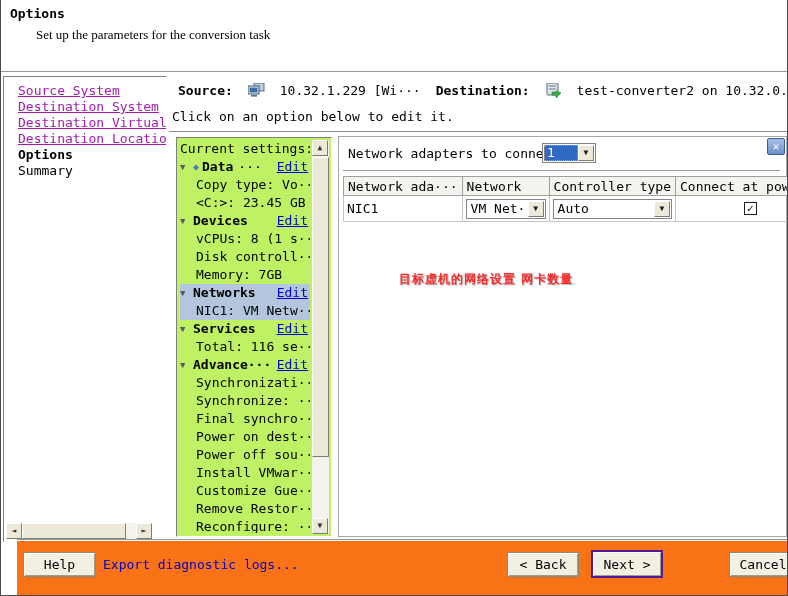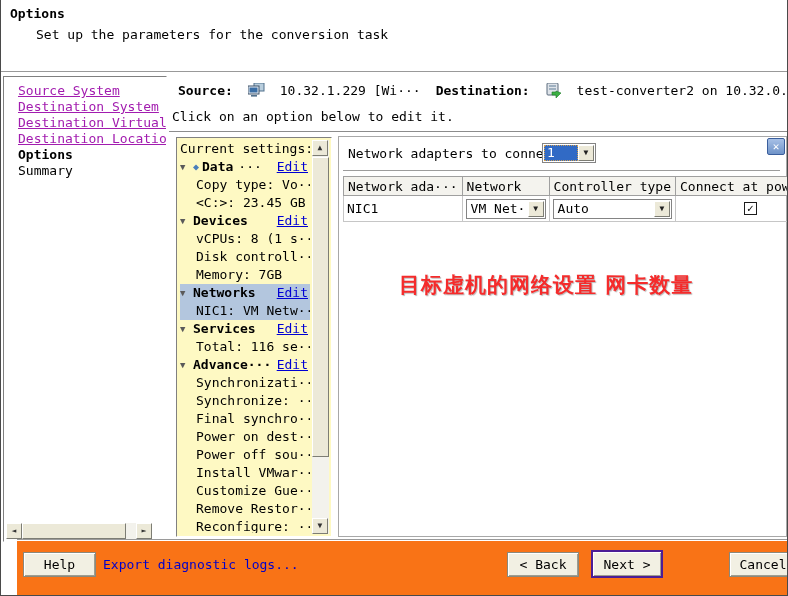--- a/index.html
+++ b/index.html
@@ -6,21 +6,21 @@
   html,body { background:#cfcfcf; }
   #app {
     position: relative; width: 788px; height: 596px;
     background: #fff; color: #000;
     font: 13px "DejaVu Sans Mono", monospace;
     border: 1px solid #4a4a4a; border-top: none;
     overflow: hidden;
   }
   
   .hdr-title { position:absolute; left:9px; top:6px; font-weight:bold; }
-  .hdr-sub   { position:absolute; left:35px; top:27px; }
+  .hdr-sub   { position:absolute; left:35px; top:27px;font-family:Liberation Serif, serif; }
   .hrule { position:absolute; left:0; top:71px; width:788px; height:2px;
            border-top:1px solid #999; border-bottom:1px solid #fff; }
   
   .sidebar { position:absolute; left:2px; top:76px; width:164px; height:466px;
              background:#fff; border:1px solid; border-color:#808080 #fff #fff #808080;
              padding:6px 0 0 14px; overflow:hidden; }
   .step { display:block; height:16px; line-height:16px; white-space:nowrap; overflow:hidden; }
   .step.link { color:#a21caf; text-decoration:underline; cursor:pointer; }
   .step.current { font-weight:bold; }
   .hscroll { position:absolute; left:2px; bottom:2px; width:146px; height:16px; background:#f3f2ec; }
@@ -32,21 +32,21 @@
   
   .infobar { position:absolute; left:177px; top:81px; right:2px; height:18px;
              display:flex; align-items:center; gap:15px; white-space:nowrap; overflow:hidden; }
   .b { font-weight:bold; }
   .icon16 { width:17px; height:15px; flex:0 0 auto; }
   .hint { position:absolute; left:171px; top:109px; }
   .sep2 { position:absolute; left:168px; top:131px; width:620px; height:2px;
           border-top:1px solid #8c8c8c; border-bottom:1px solid #fff; }
   
   .settings { position:absolute; left:175px; top:137px; width:156px; height:400px;
-              background:#fef9c3; border:1px solid; border-color:#808080 #fff #fff #808080; }
+              background:#bef264; border:1px solid; border-color:#808080 #fff #fff #808080; }
   .tree { position:absolute; left:3px; top:2px; right:21px; bottom:3px; overflow:hidden; }
   .trow { height:18px; line-height:18px; white-space:nowrap; overflow:hidden; }
   .trow.group { display:flex; align-items:center; }
   .trow.item { padding-left:16px; }
   .trow.sel { background:#b3c6de; }
   .tri { width:13px; color:#5a5a5a; font-size:9px; flex:0 0 auto; cursor:pointer; }
   .dia { color:#4a7ebb; font-size:10px; margin-right:3px; flex:0 0 auto; }
   .glabel { font-weight:bold; }
   .trail { margin-left:5px; }
   .edit { color:#0000d4; margin-left:auto; margin-right:2px; cursor:pointer;text-decoration:underline; }
@@ -70,21 +70,21 @@
           border-top:1px solid #9c9c9c; border-bottom:1px solid #fff; }
   .nettable { position:absolute; left:4px; top:39px; right:6px; border-collapse:collapse; }
   .nettable th { background:#f4f3ee; border:1px solid #9f9f9f; font-weight:normal;
                  text-align:left; padding:0 4px; height:19px; white-space:nowrap; overflow:hidden; }
   .nettable td { border:1px solid #c6c6c6; border-top:none; padding:2px 3px; height:26px;
                  white-space:nowrap; overflow:hidden; }
   .checkbox { width:13px; height:13px; border:1px solid #1c1c1c; background:#fff;
               margin:0 auto; display:flex; align-items:center; justify-content:center; cursor:pointer; }
   .check-glyph { font-size:11px; font-weight:bold; line-height:1; }
   .annotation { position:absolute; left:60px; top:134px; color:#f52b2b; font-weight:bold;
-                font-size:21px; letter-spacing:1px; text-shadow:1px 1px 1px #b9b9b9;
+                font-size:12px; letter-spacing:1px; text-shadow:1px 1px 1px #b9b9b9;
                 font-family:"DejaVu Sans", sans-serif; }
   
   .footer { position:absolute; left:16px; bottom:0; width:100%; height:56px;
             background:#f97316; border-top:1px solid #9a9a9a; box-shadow:inset 0 1px 0 #fff; }
   .btn { position:absolute; height:25px; background:#f2f0e3; border:1px solid #8a897c;
          box-shadow:inset 1px 1px 0 #fff, inset -1px -1px 0 #9e9d90;
          font:13px "DejaVu Sans Mono", monospace; text-align:center; line-height:22px; cursor:pointer; }
   .btn.default { border:2px solid #4c1d95; height:28px; line-height:23px; }
   .export-link { position:absolute; left:86px; top:17px; color:#0000cc; cursor:pointer; }
   .grip { position:absolute; right:1px; bottom:1px; width:13px; height:13px;

